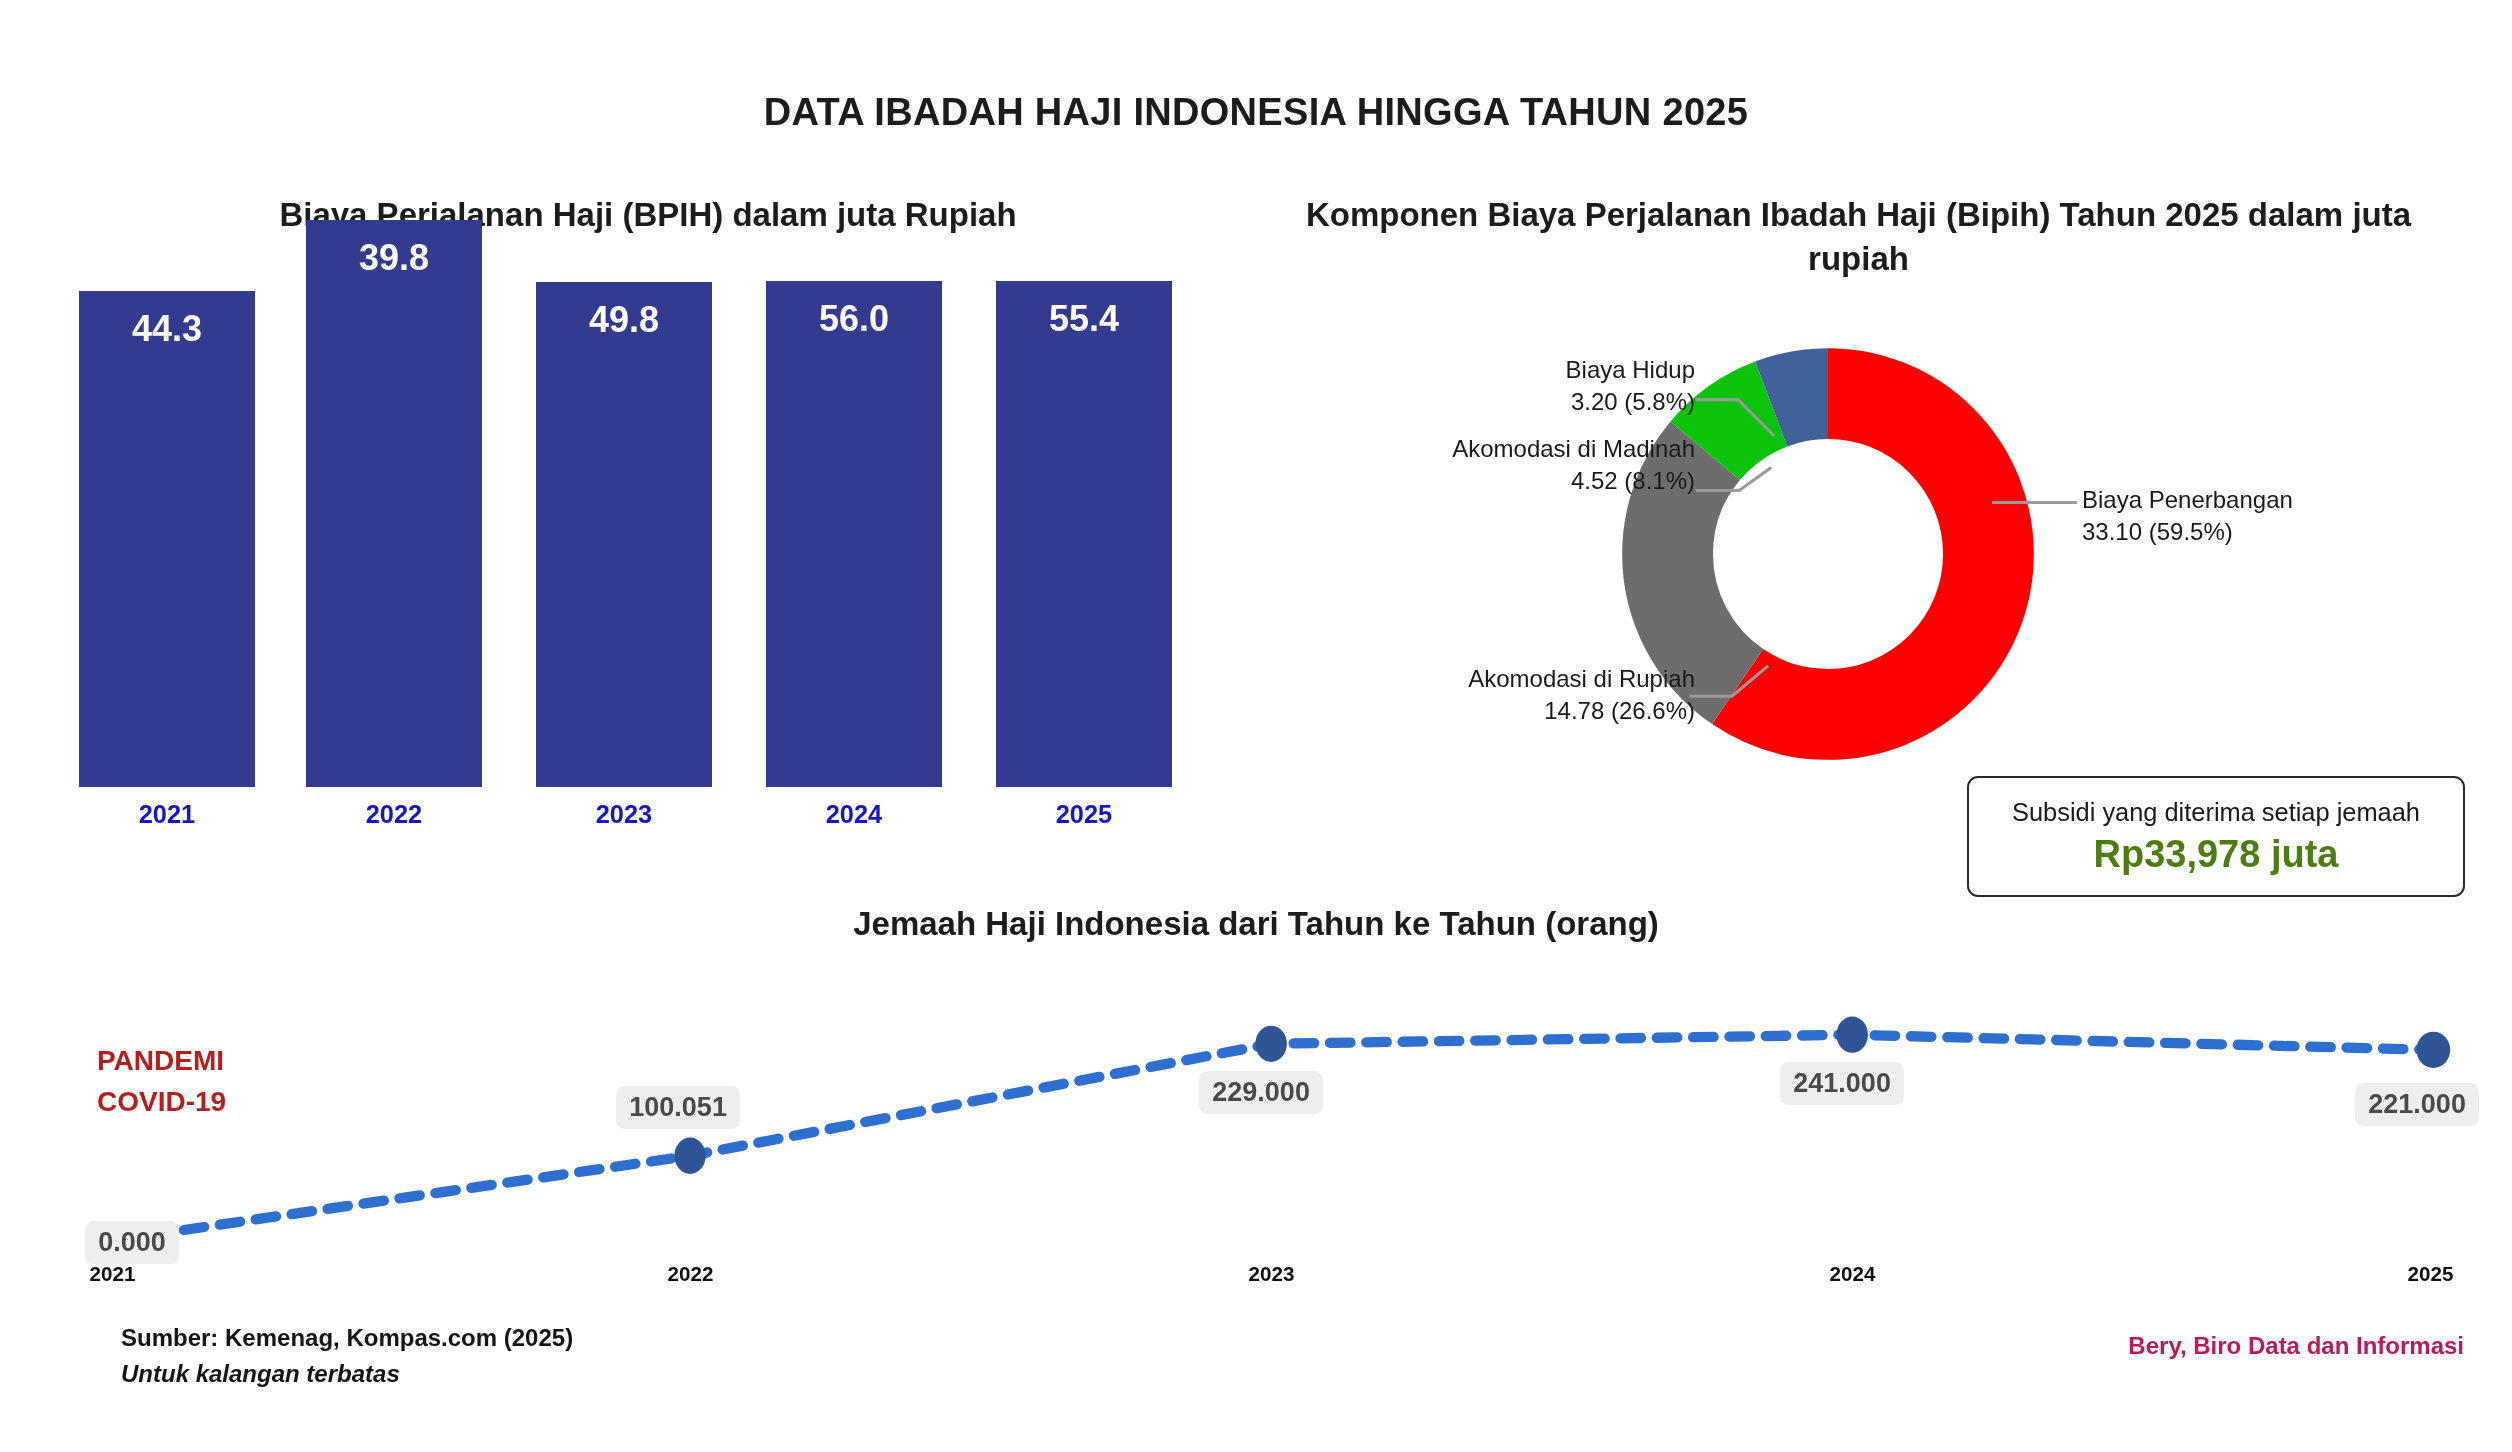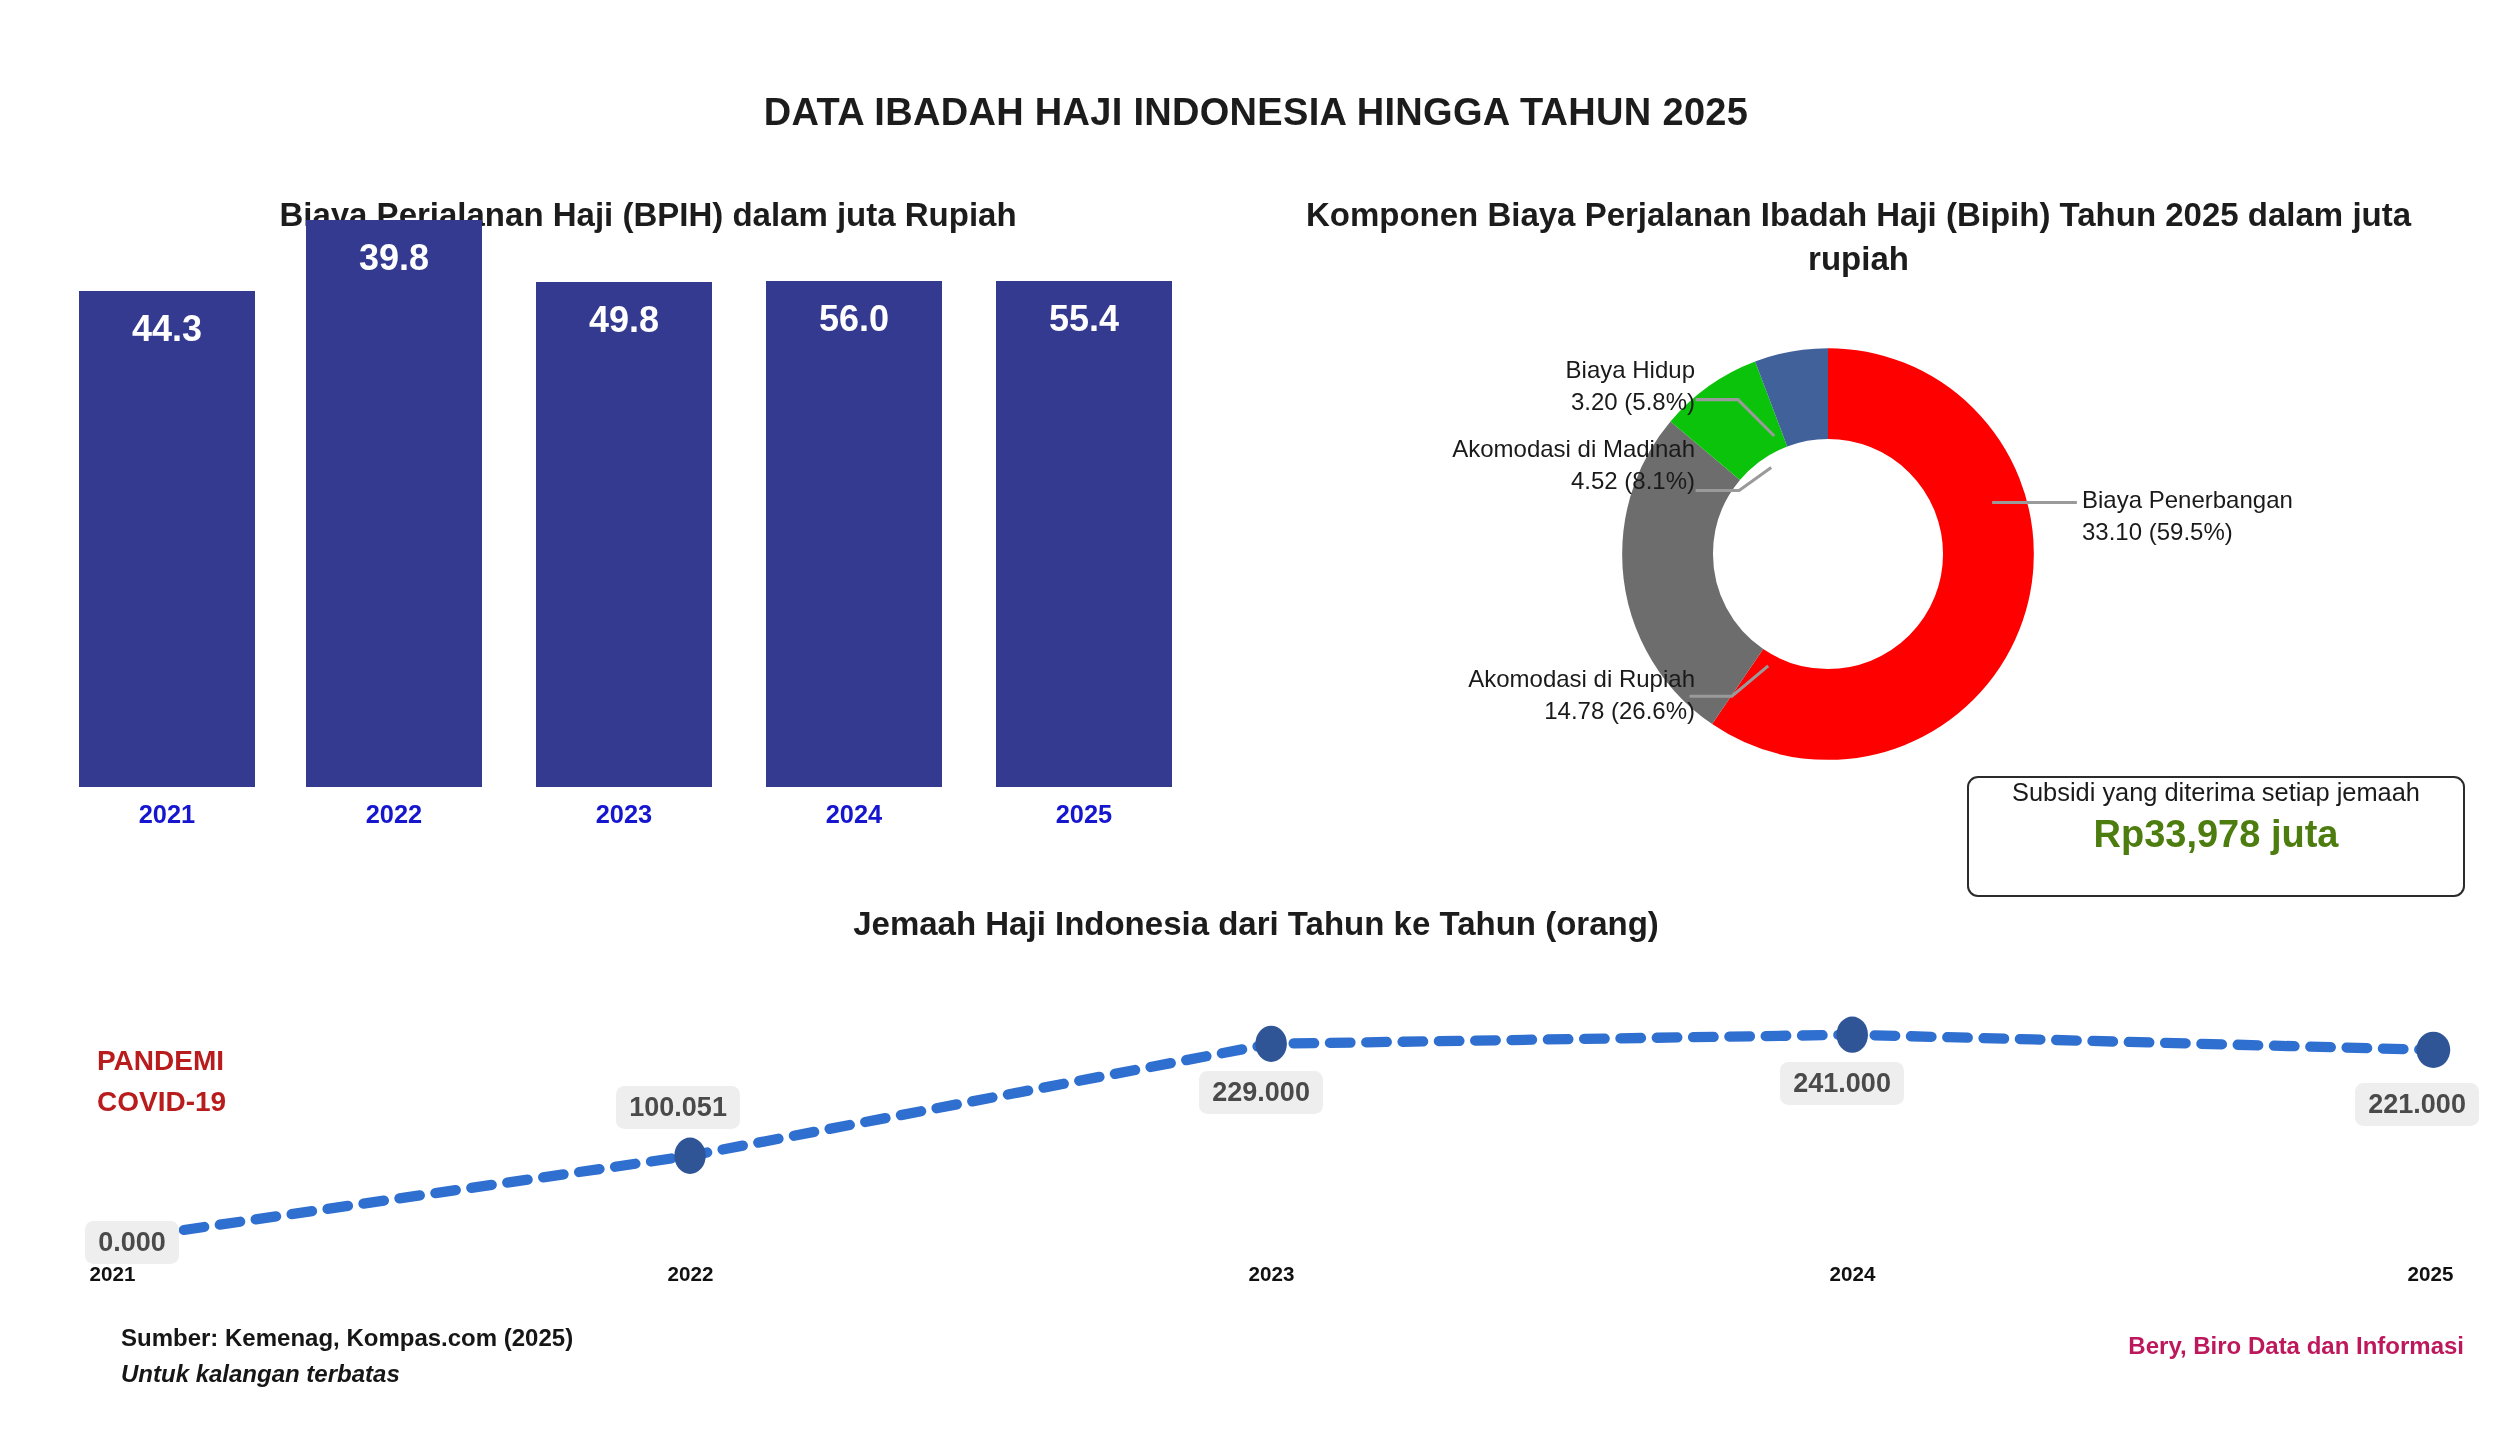--- a/index.html
+++ b/index.html
@@ -119,20 +119,21 @@
     top: 776px;
     width: 498px;
     height: 121px;
     border: 2.4px solid #2b2b2b;
     border-radius: 11px;
     background: #ffffff;
     box-sizing: border-box;
     display: flex;
     flex-direction: column;
     align-items: center;
+    justify-content: center;
   }
   #subsidy-caption {
     font-size: 25.4px;
     color: #1a1a1a;
     margin-bottom: 6px;
   }
   #subsidy-amount {
     font-size: 38px;
     font-weight: bold;
     color: #4d7c0f;

